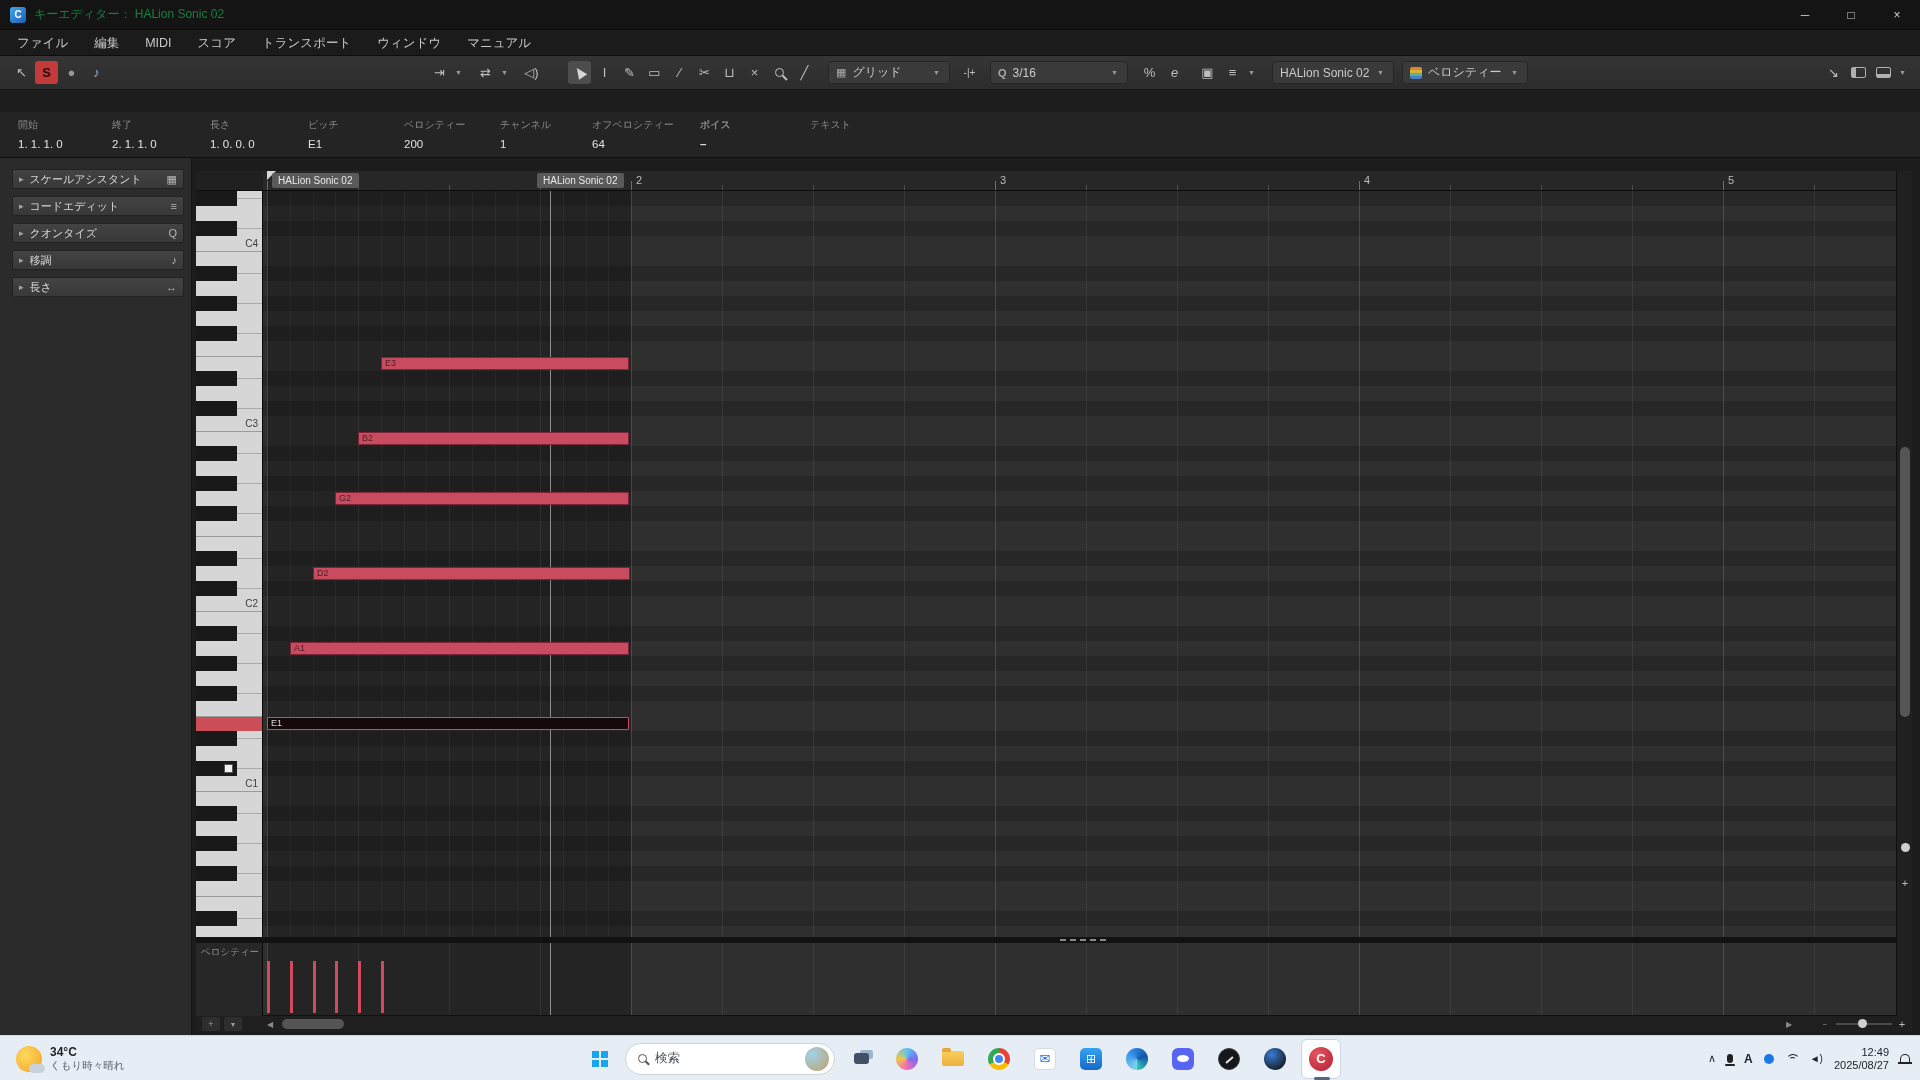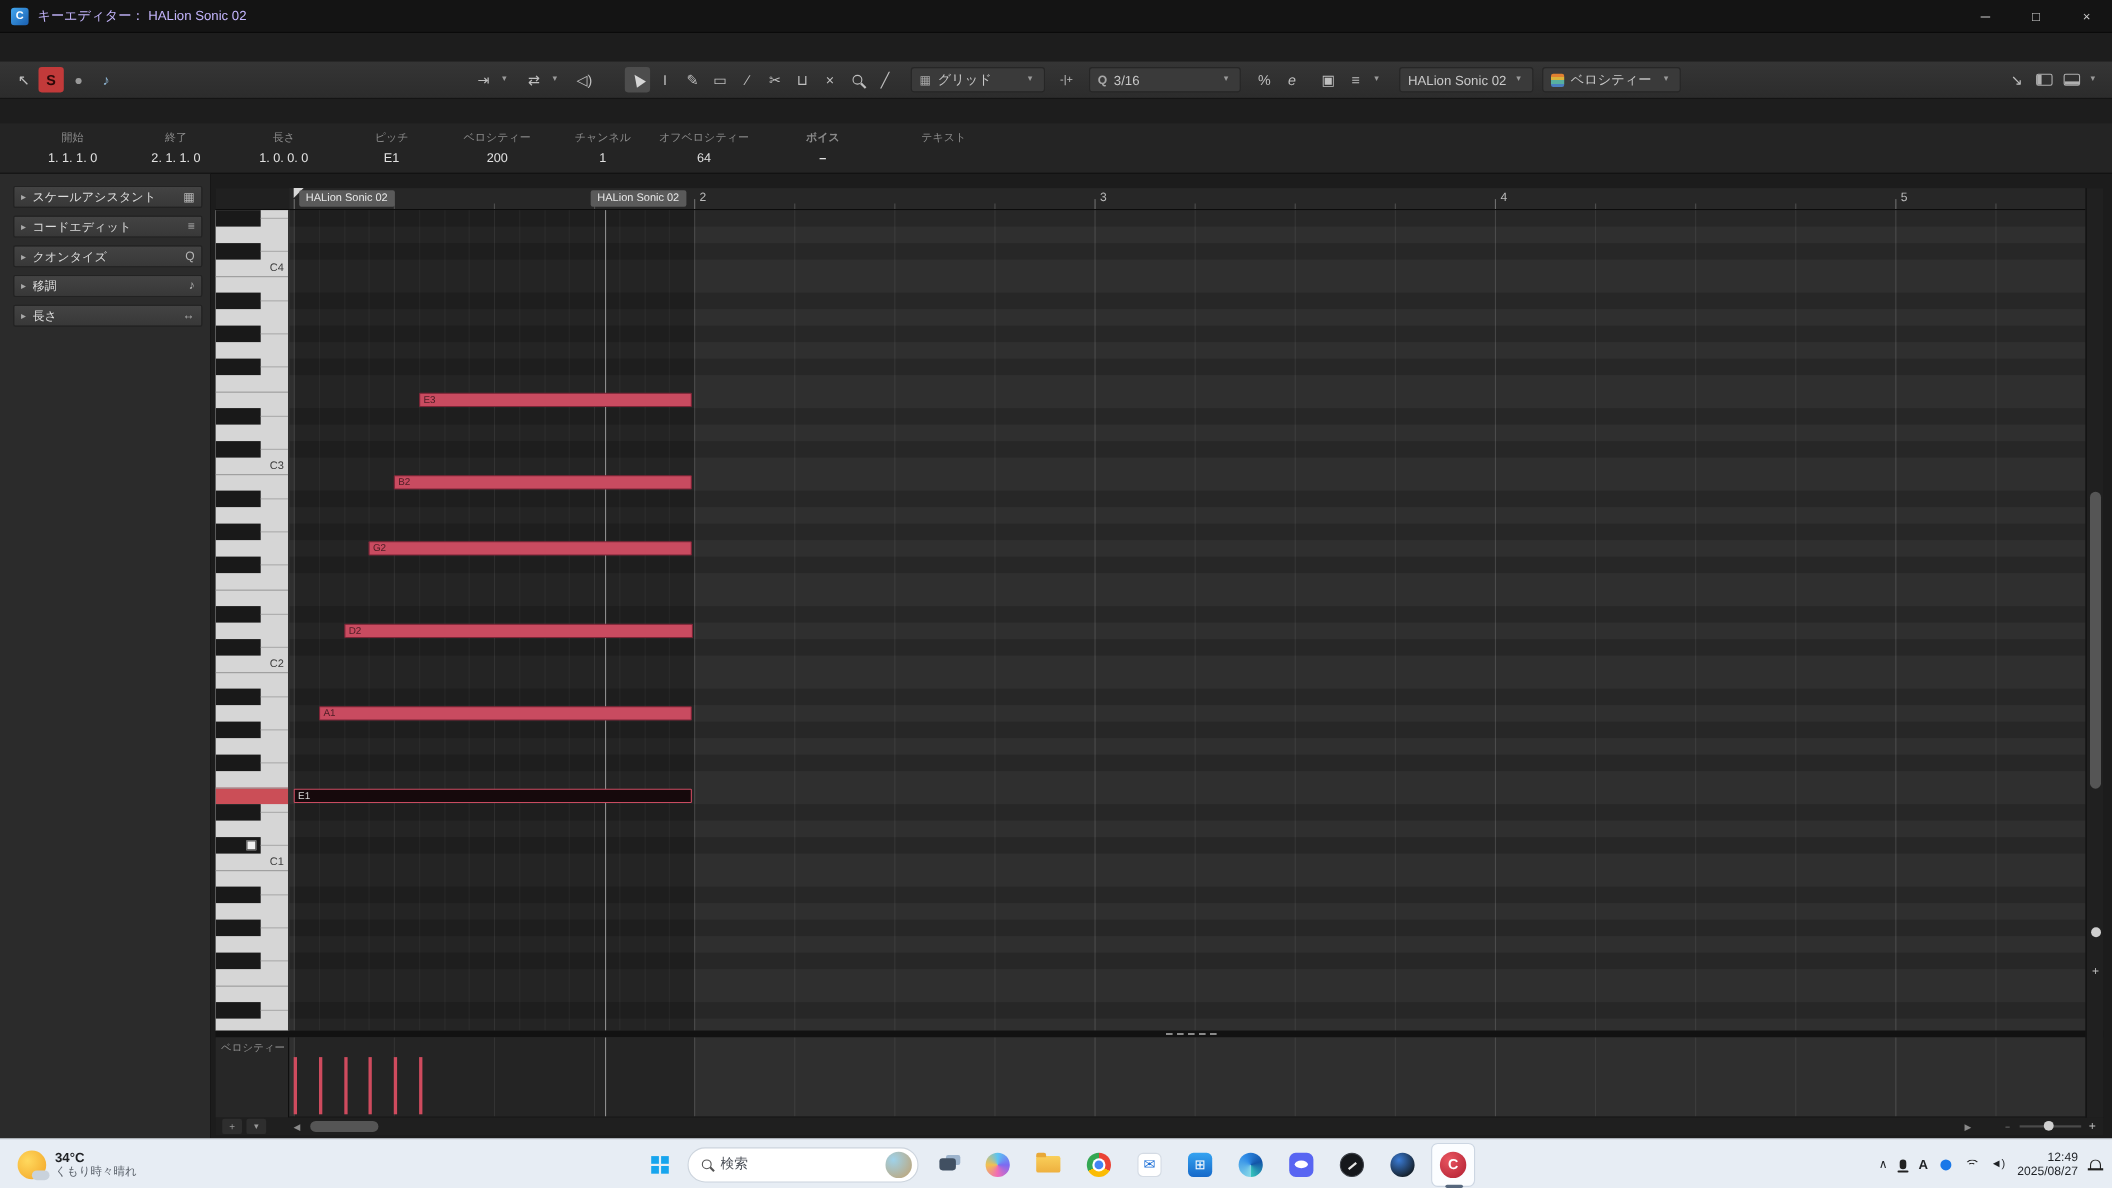--- a/index.html
+++ b/index.html
@@ -2,21 +2,21 @@
 <html><head>
 <meta charset="utf-8">
 <style>
 *{margin:0;padding:0;box-sizing:border-box}
 html,body{width:1920px;height:1080px;background:#000;font-family:"Liberation Sans","DejaVu Sans",sans-serif}
 .screen{position:relative;width:1920px;height:1080px;overflow:hidden;background:#1d1d1d;user-select:none}
 
 
 .titlebar{position:absolute;left:0;top:0;width:1920px;height:30px;background:#141414;display:flex;align-items:center;border-bottom:1px solid #0a0a0a}
 .appicon{width:16px;height:16px;margin:0 8px 0 10px;border-radius:3px;background:linear-gradient(135deg,#43a7ef,#1a5fb0);color:#fff;font-size:10px;font-weight:bold;display:flex;align-items:center;justify-content:center}
-.wtitle{font-size:12px;color:#c4b5fd;white-space:nowrap}
+.wtitle{font-size:12px;color:#15803d;white-space:nowrap}
 .wincontrols{margin-left:auto;display:flex;height:100%}
 .wc{width:46px;height:100%;display:flex;align-items:center;justify-content:center;color:#cfcfcf;font-size:12px}
 
 
 .menubar{position:absolute;left:0;top:30px;width:1920px;height:26px;background:#1b1b1b;border-bottom:1px solid #0d0d0d;display:flex;align-items:center;padding-left:4px}
 .menu-item{padding:0 13px;font-size:12.5px;color:#c9c9c9;line-height:26px;white-space:nowrap}
 
 
 .toolbar{position:absolute;left:0;top:56px;width:1920px;height:34px;background:linear-gradient(#353535,#2c2c2c);border-bottom:1px solid #141414}
 .tgroup{position:absolute;top:5px;display:flex;align-items:center;gap:2px}
@@ -37,21 +37,21 @@
 .win-icon.bottom::before{content:'';position:absolute;left:0;right:0;bottom:0;height:3px;background:#b0b0b0}
 .vel-colors{width:12px;height:12px;border-radius:2px;background:linear-gradient(180deg,#e08030 0 25%,#d8b33a 25% 50%,#58b0a0 50% 75%,#4a7fc0 75% 100%)}
 
 
 .statusline{position:absolute;left:0;top:90px;width:1920px;height:22px;background:#191919;border-bottom:1px solid #0e0e0e}
 .schip{position:absolute;top:3px;height:16px;line-height:16px;background:#0b0b0b;border-radius:2px;padding:0 8px;font-size:10.5px;color:#9a9a9a;white-space:nowrap}
 .sval{position:absolute;top:4px;font-size:11px;color:#d2d2d2;white-space:nowrap}
 
 
 .infoline{position:absolute;left:0;top:112px;width:1920px;height:46px;background:#242424;border-bottom:1px solid #0e0e0e}
-.il-field{position:absolute;top:6px;width:96px;text-align:center}
+.il-field{position:absolute;top:6px;width:96px;}
 .il-label{font-size:10px;color:#8b8b8b;white-space:nowrap}
 .il-value{font-size:11.5px;color:#e2e2e2;margin-top:6px;white-space:nowrap}
 
 
 .main{position:absolute;left:0;top:158px;width:1920px;height:877px;background:#1c1c1c}
 .sidebar{position:absolute;left:0;top:0;width:192px;height:877px;background:#2b2b2b;border-right:1px solid #141414}
 .sb-panel{position:absolute;left:12px;width:172px;height:20px;background:linear-gradient(#434343,#383838);border:1px solid #222;border-radius:2px;display:flex;align-items:center;padding:0 6px;gap:6px}
 .sb-arrow{font-size:9px;color:#a8a8a8}
 .sb-label{font-size:11px;color:#dcdcdc;white-space:nowrap;overflow:hidden;flex:1}
 .sb-icon{font-size:11px;color:#b5b5b5}
@@ -159,20 +159,29 @@
   <div class="titlebar">
     <div class="appicon">C</div>
     <div class="wtitle">キーエディター： HALion Sonic 02</div>
     <div class="wincontrols">
       <div class="wc">─</div>
       <div class="wc">□</div>
       <div class="wc">×</div>
     </div>
   </div>
 
+  <div class="menubar">
+      <div class="menu-item">ファイル</div>
+      <div class="menu-item">編集</div>
+      <div class="menu-item">MIDI</div>
+      <div class="menu-item">スコア</div>
+      <div class="menu-item">トランスポート</div>
+      <div class="menu-item">ウィンドウ</div>
+      <div class="menu-item">マニュアル</div>
+    </div>
 
   <div class="toolbar">
     <div class="tgroup" style="left:10px">
       <span class="tbtn">↖</span>
       <span class="tbtn solo">S</span>
       <span class="tbtn rec">●</span>
       <span class="tbtn fb">♪</span>
     </div>
     <div class="tgroup" style="left:428px">
       <span class="tbtn">⇥</span>

